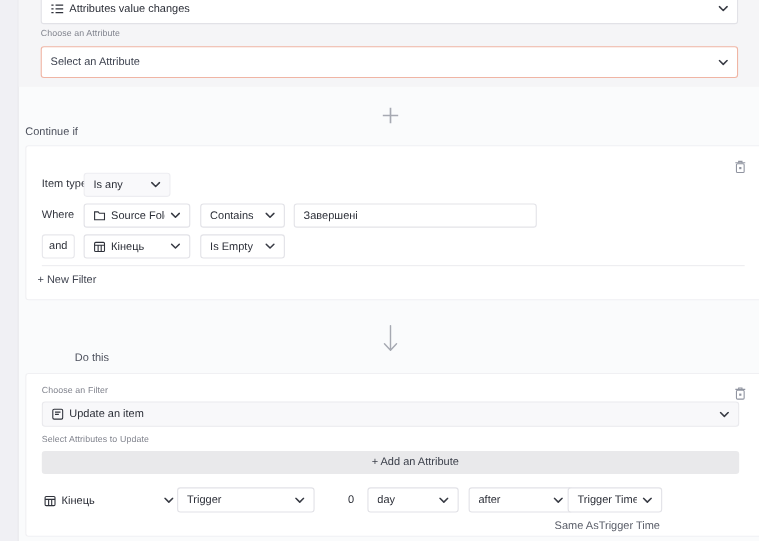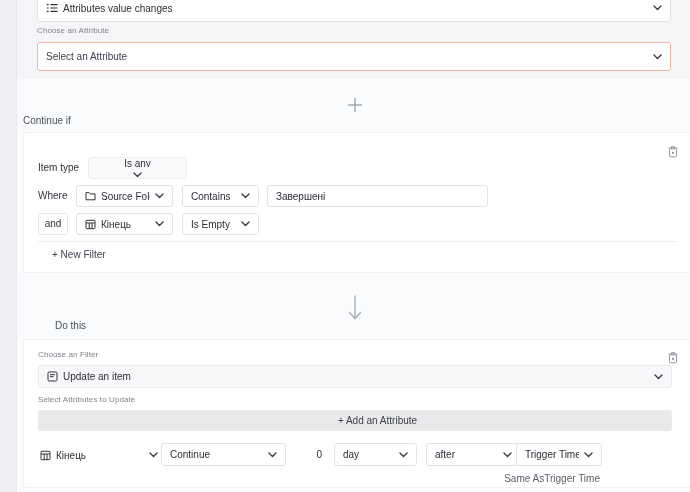--- a/index.html
+++ b/index.html
@@ -92,21 +92,21 @@
       <svg width="12" height="13" viewBox="0 0 12 13" fill="none" stroke="#9094a0" stroke-width="1">
         <path d="M1.5 3h9"></path>
           <path d="M4.5 3V1.7h3V3"></path>
         <rect x="2.5" y="3.8" width="7" height="8" rx="1"></rect>
         <rect x="5" y="6.8" width="2" height="2" fill="#9094a0" stroke="none"></rect>
       </svg>
     </span>
   </button>
 
   <div class="field-label" style="left:14px; top:24px;">Item type</div>
-  <div class="sel gray" style="left:64px; top:24px; width:99px; height:22px;flex-direction:column;">
+  <div class="sel gray" style="left:52px; top:24px; width:79px; height:22px;">
     <span class="grow">Is any</span>
     <span class="chev">
       <svg width="9" height="6" viewBox="0 0 9 6" fill="none" stroke="#383b44" stroke-width="1.4" stroke-linecap="round" stroke-linejoin="round">
           <path d="M1 1l3.5 3.5L8 1"></path>
         </svg>
     </span>
   </div>
 
   <div class="field-label" style="left:14px; top:52px;">Where</div>
   <div class="sel" style="left:52px; top:52px; width:97px; height:22px;">
@@ -150,32 +150,32 @@
   <div class="sel" style="left:158px; top:80px; width:77px; height:22px;">
     <span class="grow">Is Empty</span>
     <span class="chev">
       <svg width="9" height="6" viewBox="0 0 9 6" fill="none" stroke="#383b44" stroke-width="1.4" stroke-linecap="round" stroke-linejoin="round">
           <path d="M1 1l3.5 3.5L8 1"></path>
         </svg>
     </span>
   </div>
 
   <div class="divider" style="left:14px; top:108px; width:639px;"></div>
-  <button class="link-btn" style="left:28px; top:116px;">+ New Filter</button>
+  <button class="link-btn" style="left:10px; top:116px;">+ New Filter</button>
 </div>
 
 <div class="abs" style="left:347px; top:295px; line-height:0;">
   <span class="icon">
     <svg width="16" height="26" viewBox="0 0 16 26" fill="none" stroke="#a6a9b2" stroke-width="1.3" stroke-linecap="round" stroke-linejoin="round">
       <path d="M8 1v22M2.5 17.5L8 23.5l5.5-6"></path>
     </svg>
   </span>
 </div>
 
-<div class="section-title" style="left:11px; top:320px;padding-left:44px;">Do this</div>
+<div class="section-title" style="left:24px; top:320px;padding-left:44px;">Do this</div>
 
 <div class="card" style="left:23px; top:339px; width:670px; height:149px;">
 
   <div class="small-label" style="left:14px; top:10px;">Choose an Filter</div>
   <button class="trash-btn" style="right:13px; top:11px;">
     <span class="icon">
       <svg width="12" height="13" viewBox="0 0 12 13" fill="none" stroke="#9094a0" stroke-width="1">
         <path d="M1.5 3h9"></path>
           <path d="M4.5 3V1.7h3V3"></path>
         <rect x="2.5" y="3.8" width="7" height="8" rx="1"></rect>
@@ -214,21 +214,21 @@
       <span>Кінець</span>
     </span>
     <span class="chev">
       <svg width="9" height="6" viewBox="0 0 9 6" fill="none" stroke="#383b44" stroke-width="1.4" stroke-linecap="round" stroke-linejoin="round">
           <path d="M1 1l3.5 3.5L8 1"></path>
         </svg>
     </span>
   </div>
 
   <div class="sel" style="left:137px; top:103px; width:125px; height:23px;">
-    <span class="grow">Continue</span>
+    <span class="grow">Trigger</span>
     <span class="chev">
       <svg width="9" height="6" viewBox="0 0 9 6" fill="none" stroke="#383b44" stroke-width="1.4" stroke-linecap="round" stroke-linejoin="round">
           <path d="M1 1l3.5 3.5L8 1"></path>
         </svg>
     </span>
   </div>
 
   <div class="amount" style="left:281px; top:103px; width:17px;">0</div>
 
   <div class="sel" style="left:310px; top:103px; width:83px; height:23px;">

